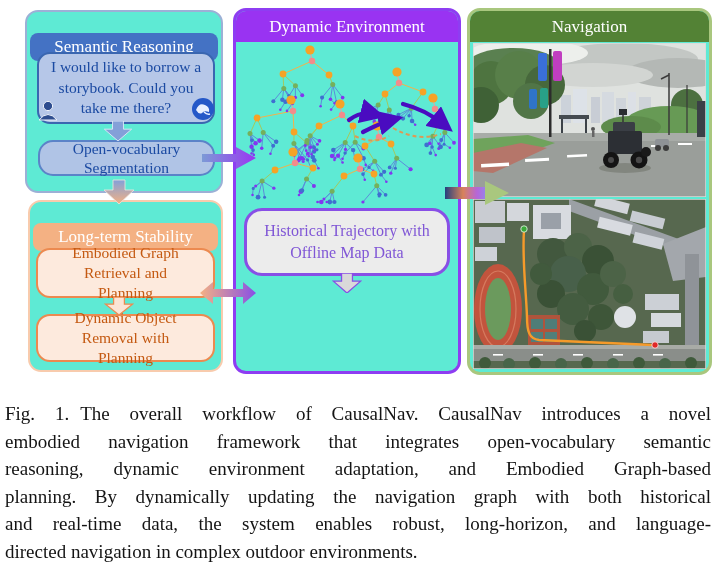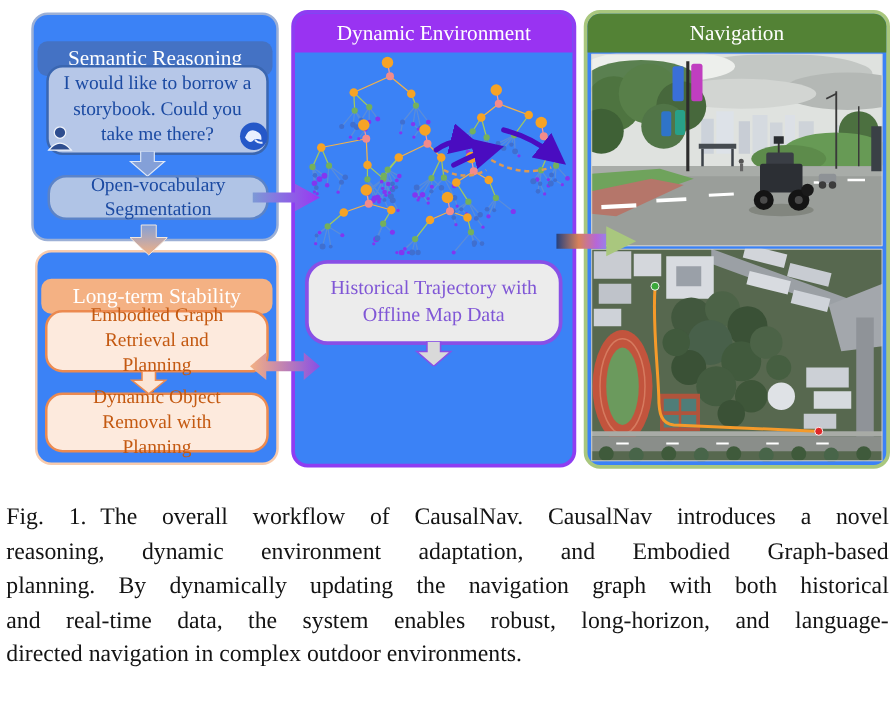--- a/index.html
+++ b/index.html
@@ -1,20 +1,20 @@
 <!DOCTYPE html>
 <html><head>
 <meta charset="utf-8">
 <style>
   html,body{margin:0;padding:0;background:#ffffff;}
   #page{position:relative;width:715px;height:565px;background:#fff;
         font-family:"Liberation Serif","DejaVu Serif",serif;overflow:hidden;}
   .abs{position:absolute;}
   
-  .panel{position:absolute;background:#3b82f6;border-radius:13px;box-sizing:border-box;}
+  .panel{position:absolute;background:#5eead4;border-radius:13px;box-sizing:border-box;}
   .panelA{left:25px;top:10px;width:198px;height:183px;border:2.5px solid #9cb0d6;}
   .panelB{left:28px;top:200px;width:195px;height:172px;border:2.5px solid #f8cbad;}
   .panelM{left:233px;top:8px;width:228px;height:366px;border:3px solid #8e3df2;}
   .panelR{left:467px;top:8px;width:245px;height:367px;border:3px solid #a9c77e;}
   .hdr{position:absolute;color:#fff;font-size:17px;text-align:center;line-height:28px;border-radius:8px;margin-top:20px;}
   .hdrA{left:30px;top:13px;width:188px;height:28px;background:#4472c4;}
   .hdrB{left:33px;top:203px;width:185px;height:28px;background:#f4b183;}
   .hdrTop{position:absolute;left:0;top:0;right:0;height:31px;color:#fff;font-size:17px;
           text-align:center;line-height:31px;border-radius:10px 10px 0 0;}
   .hdrM{background:#9933f2;}
@@ -672,19 +672,20 @@
       <stop offset="0.8" stop-color="#b666d8"></stop>
           <stop offset="1" stop-color="#9a80e8"></stop>
         </linearGradient>
       </defs>
     <rect x="0" y="9" width="40" height="12" fill="url(#g3)"></rect>
     <polygon points="40,3 64,15 40,27" fill="#a9c77e"></polygon>
   </svg>
 
   <div class="caption">
     <div class="cap-line"><span>Fig. 1.</span><span class="cap-gap">The overall workflow of CausalNav. CausalNav introduces a novel</span></div>
+    <div class="cap-line">embodied navigation framework that integrates open-vocabulary semantic</div>
     <div class="cap-line">reasoning, dynamic environment adaptation, and Embodied Graph-based</div>
     <div class="cap-line">planning. By dynamically updating the navigation graph with both historical</div>
     <div class="cap-line">and real-time data, the system enables robust, long-horizon, and language-</div>
     <div class="cap-line last">directed navigation in complex outdoor environments.</div>
   </div>
 
 </div>
 
 </body></html>

